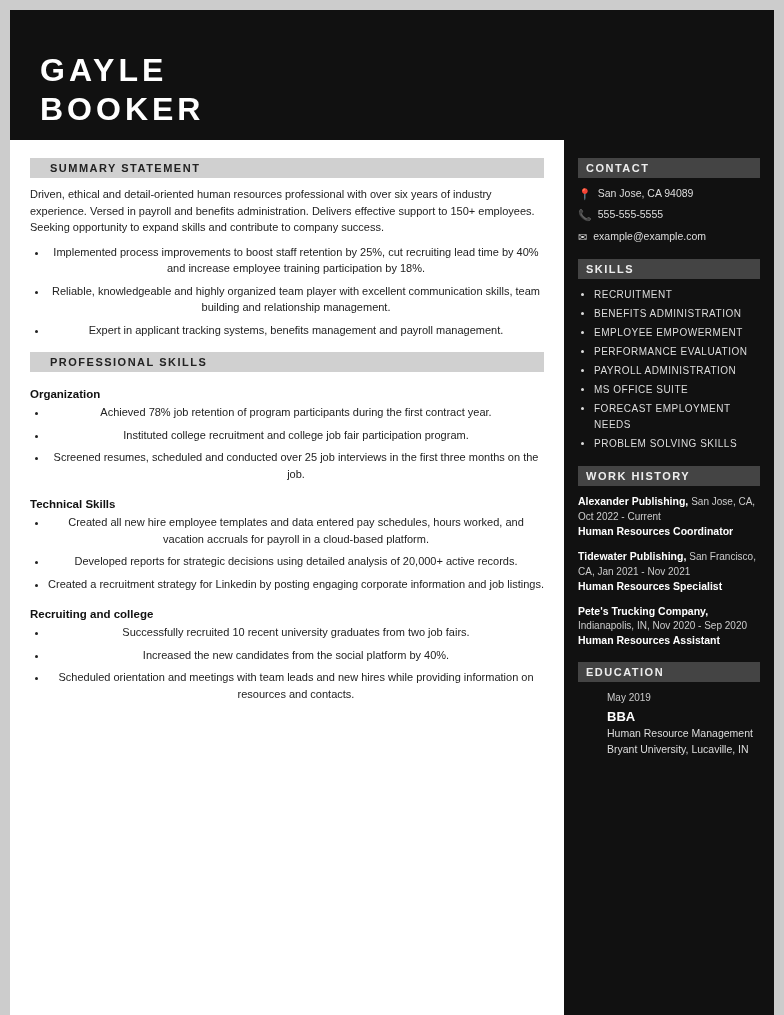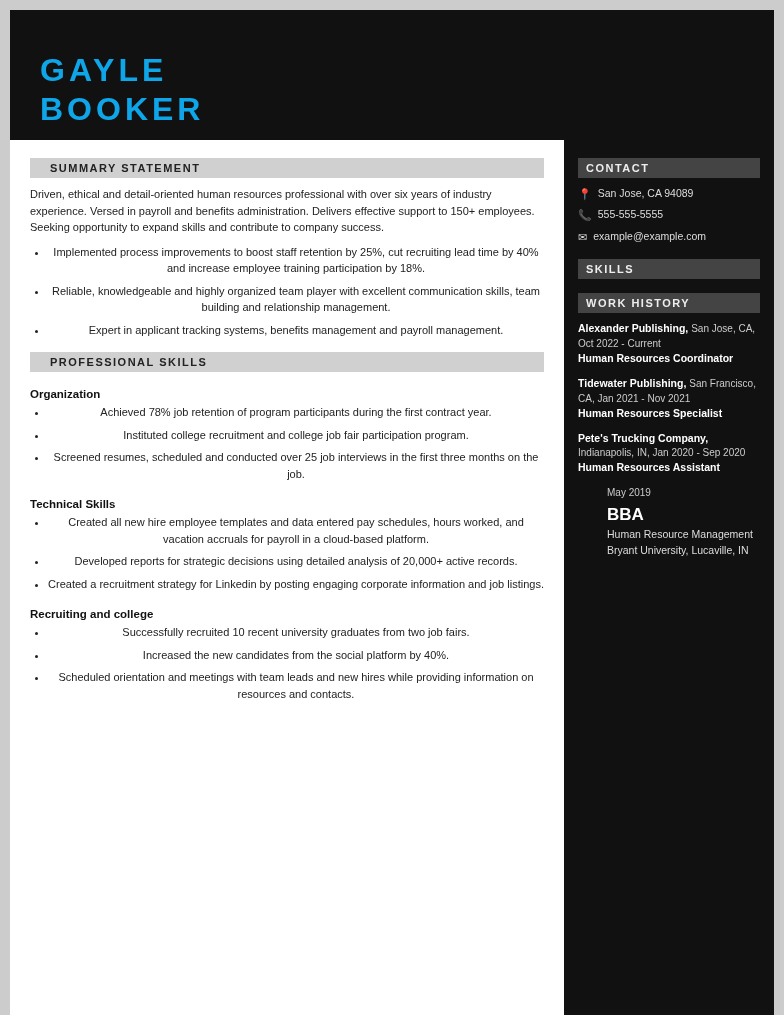--- a/index.html
+++ b/index.html
@@ -15,21 +15,21 @@
     .resume {
       width: 784px;
       min-height: 1015px;
       background: #fff;
       display: flex;
       flex-direction: column;
     }
     
     .header {
       background: #111;
-      color: #0ea5e9;
+      color: #ffffff;
       padding: 30px 30px 12px 30px;
       min-height: 130px;
       display: flex;
       align-items: flex-end;
     }
     .header-name {
       font-size: 32px;
       font-weight: bold;
       letter-spacing: 4px;
       line-height: 1.2;
@@ -161,21 +161,21 @@
       margin-left: 29px;
     }
     .edu-date {
       color: #ccc;
       font-size: 10px;
       margin-bottom: 2px;
     }
     .edu-degree {
       font-weight: bold;
       color: #fff;
-      font-size: 17px;
+      font-size: 13px;
     }
   </style>
 </head>
 <body>
 
 <div class="resume">
 
   <div class="header">
     <div class="header-name">
       <span>GAYLE</span><br>
@@ -231,41 +231,52 @@
       <div class="contact-item">
         <span class="contact-icon">📞</span>
         <span>555-555-5555</span>
       </div>
       <div class="contact-item">
         <span class="contact-icon">✉</span>
         <span>example@example.com</span>
       </div>
 
       <div class="right-section-header">SKILLS</div>
+      <ul class="skills-list">
+        <li>RECRUITMENT</li>
+        <li>BENEFITS ADMINISTRATION</li>
+        <li>EMPLOYEE EMPOWERMENT</li>
+        <li>PERFORMANCE EVALUATION</li>
+        <li>PAYROLL ADMINISTRATION</li>
+        <li>MS OFFICE SUITE</li>
+        <li>FORECAST EMPLOYMENT NEEDS</li>
+        <li>PROBLEM SOLVING SKILLS</li>
+      </ul>
 
       <div class="right-section-header">WORK HISTORY</div>
 
       <div class="work-item">
         <span class="work-company">Alexander Publishing,</span>
         <span class="work-dates">San Jose, CA, Oct 2022 - Current</span><br>
         <span class="work-title">Human Resources Coordinator</span>
       </div>
 
       <div class="work-item">
         <span class="work-company">Tidewater Publishing,</span>
         <span class="work-dates">San Francisco, CA, Jan 2021 - Nov 2021</span><br>
         <span class="work-title">Human Resources Specialist</span>
       </div>
 
       <div class="work-item">
         <span class="work-company">Pete's Trucking Company,</span>
-        <span class="work-dates">Indianapolis, IN, Jan 2020 - Sep 2020</span><br>
+        <span class="work-dates">Indianapolis, IN, Nov 2020 - Sep 2020</span><br>
         <span class="work-title">Human Resources Assistant</span>
       </div>
 
+      <div class="right-section-header">EDUCATION</div>
       <div class="edu-item">
         <div class="edu-date">May 2019</div>
         <div class="edu-degree">BBA</div>
         <div>Human Resource Management</div>
         <div>Bryant University, Lucaville, IN</div>
       </div>
 
     </div>
   </div>
 </div>

